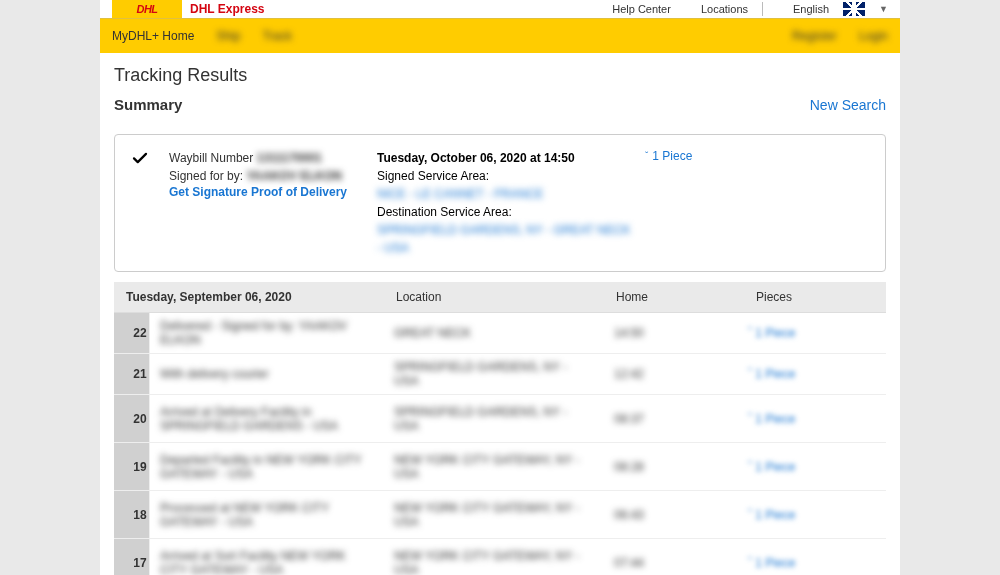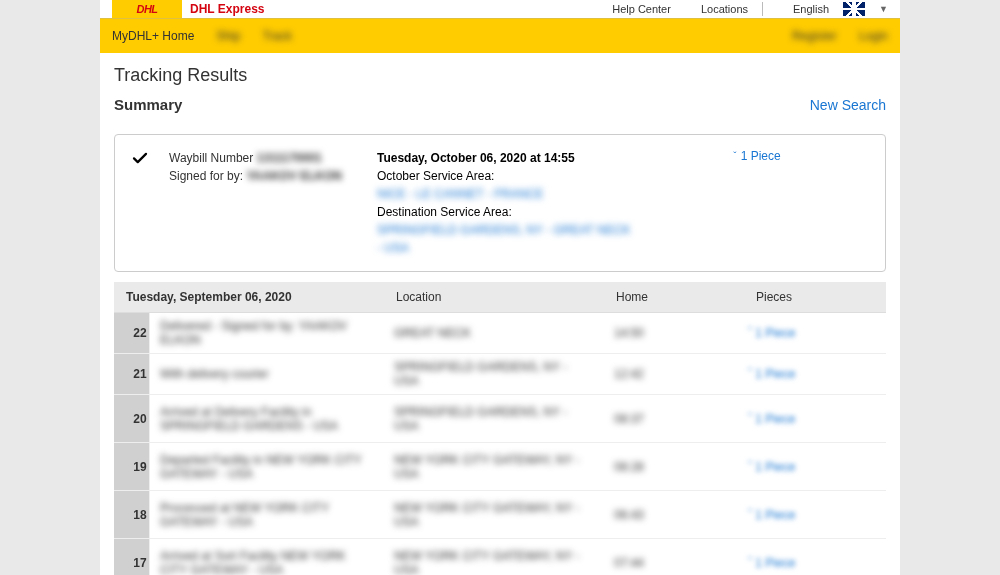--- a/index.html
+++ b/index.html
@@ -32,21 +32,21 @@
     .new-search { font-size: 14px; color: #1976d2; cursor: pointer; }
 
     .summary-box { border: 1px solid #ccc; border-radius: 4px; padding: 14px 16px; display: grid; grid-template-columns: 30px 200px 260px 1fr; gap: 8px 8px; margin-bottom: 10px; }
     .check-icon { }
     .wb-line { font-size: 12px; color: #333; line-height: 1.5; }
     .wb-line b { filter: blur(3px); font-weight: 700; color: #333; }
     .sig-link { color: #1976d2; font-size: 12px; font-weight: 700; cursor: pointer; }
     .delivery-col { font-size: 12px; line-height: 1.5; }
     .delivery-col .bold { font-weight: 700; }
     .blue-blur { color: #1976d2; filter: blur(3px); font-size: 12px; }
-    .pieces-top { font-size: 12px; color: #1976d2; text-align: center; white-space: nowrap; cursor: pointer; }
+    .pieces-top { font-size: 12px; color: #1976d2; text-align: left; white-space: nowrap; cursor: pointer; }
     .pieces-top .chev { color: #1976d2; font-size: 10px; margin-right: 4px; }
 
     .date-header { background: #eaeaea; padding: 8px 12px; display: grid; grid-template-columns: 270px 220px 140px 1fr; font-size: 12px; font-weight: 700; color: #333; border-bottom: 1px solid #ddd; }
     .date-only { font-weight: 700; }
     .col-label { font-weight: 400; color: #333; }
 
     .event-row { display: grid; grid-template-columns: 36px 234px 220px 140px 1fr; align-items: center; min-height: 38px; border-bottom: 1px solid #eee; font-size: 12px; color: #333; }
     .event-num { background: #d0d0d0; color: #333; font-weight: 700; text-align: center; align-self: stretch; display: flex; align-items: center; justify-content: center; border-right: 1px solid #eee; padding-left: 17px; }
     .event-row.tall { min-height: 48px; }
     .event-desc, .event-loc, .event-time { filter: blur(3px); padding: 6px 10px; }
@@ -92,24 +92,25 @@
 
     <div class="summary-box">
       <div class="check-icon">
         <svg width="18" height="18" viewBox="0 0 24 24">
             <path d="M4 12.5l5 5L20 6.5" stroke="#000" stroke-width="3" fill="none" stroke-linecap="round" stroke-linejoin="round"></path>
           </svg>
       </div>
       <div>
         <div class="wb-line"><span>Waybill Number</span> <b>1311170001</b></div>
         <div class="wb-line"><span>Signed for by:</span> <b>YAAKOV ELKON</b></div>
+        <div class="sig-link">Get Signature Proof of Delivery</div>
       </div>
       <div class="delivery-col">
-        <div class="bold">Tuesday, October 06, 2020 at 14:55</div>
-        <div>October Service Area:</div>
+        <div class="bold">Tuesday, October 06, 2020 at 14:50</div>
+        <div>Signed Service Area:</div>
         <div class="blue-blur">NICE - LE CANNET - FRANCE</div>
         <div>Destination Service Area:</div>
         <div class="blue-blur">SPRINGFIELD GARDENS, NY - GREAT NECK - USA</div>
       </div>
       <div class="pieces-top">
         <span class="chev">ˇ</span><span>1 Piece</span>
       </div>
     </div>
 
     <div class="date-header">

